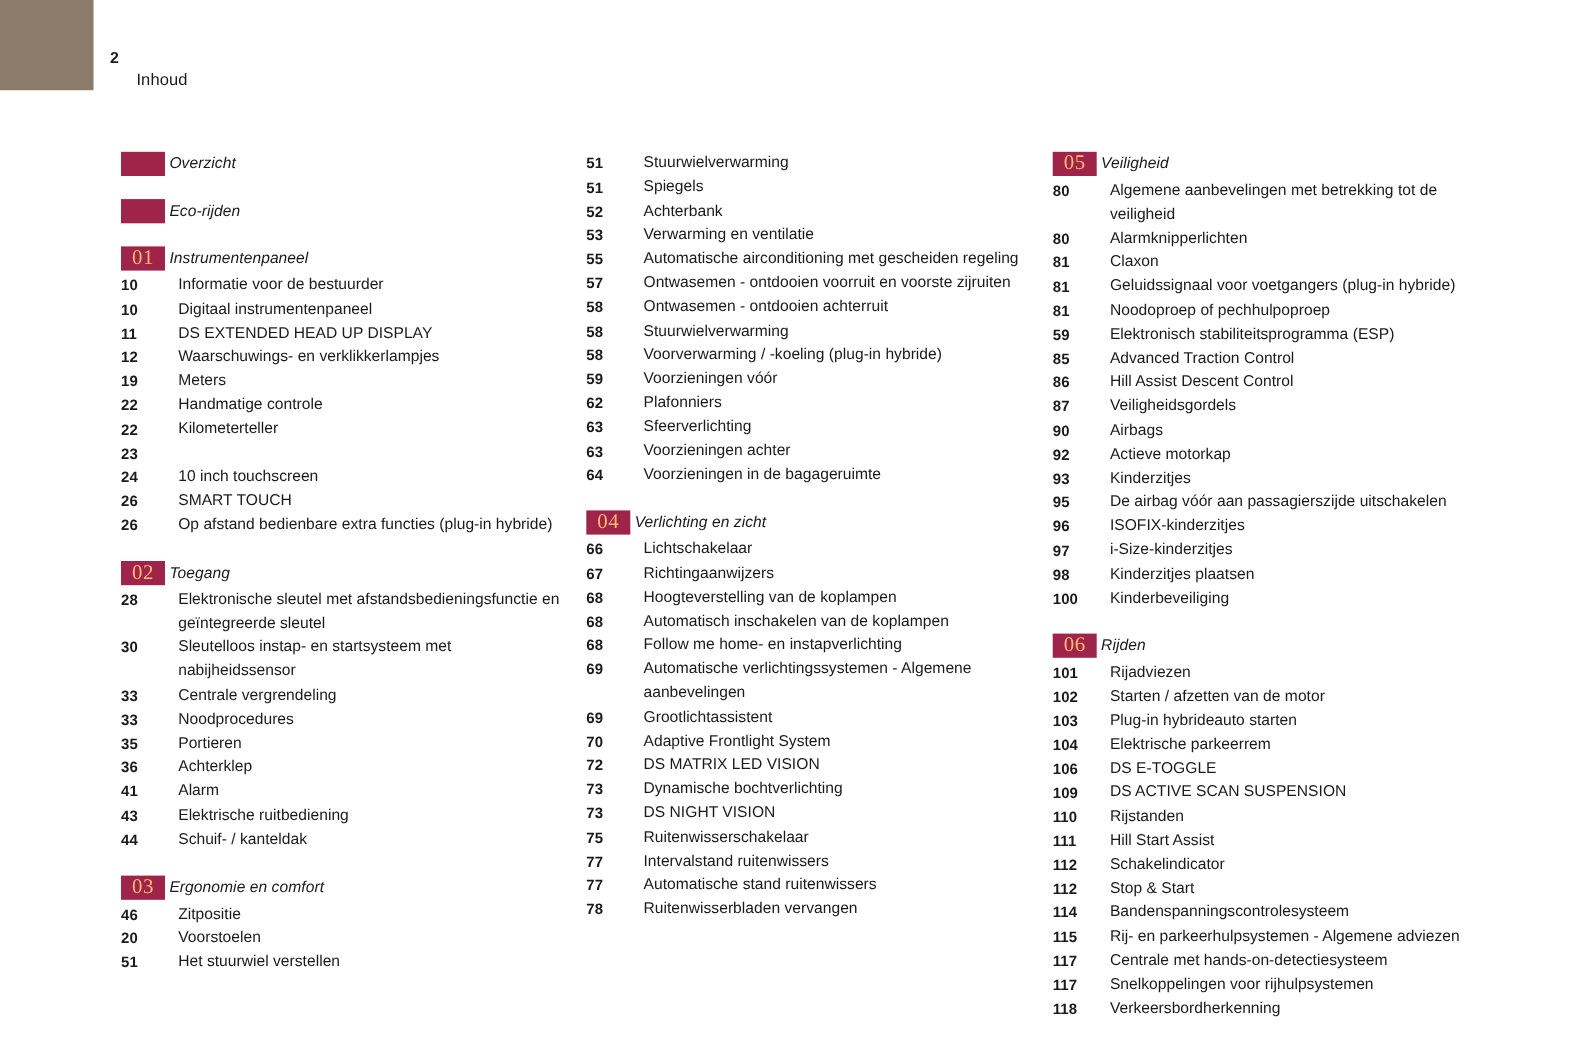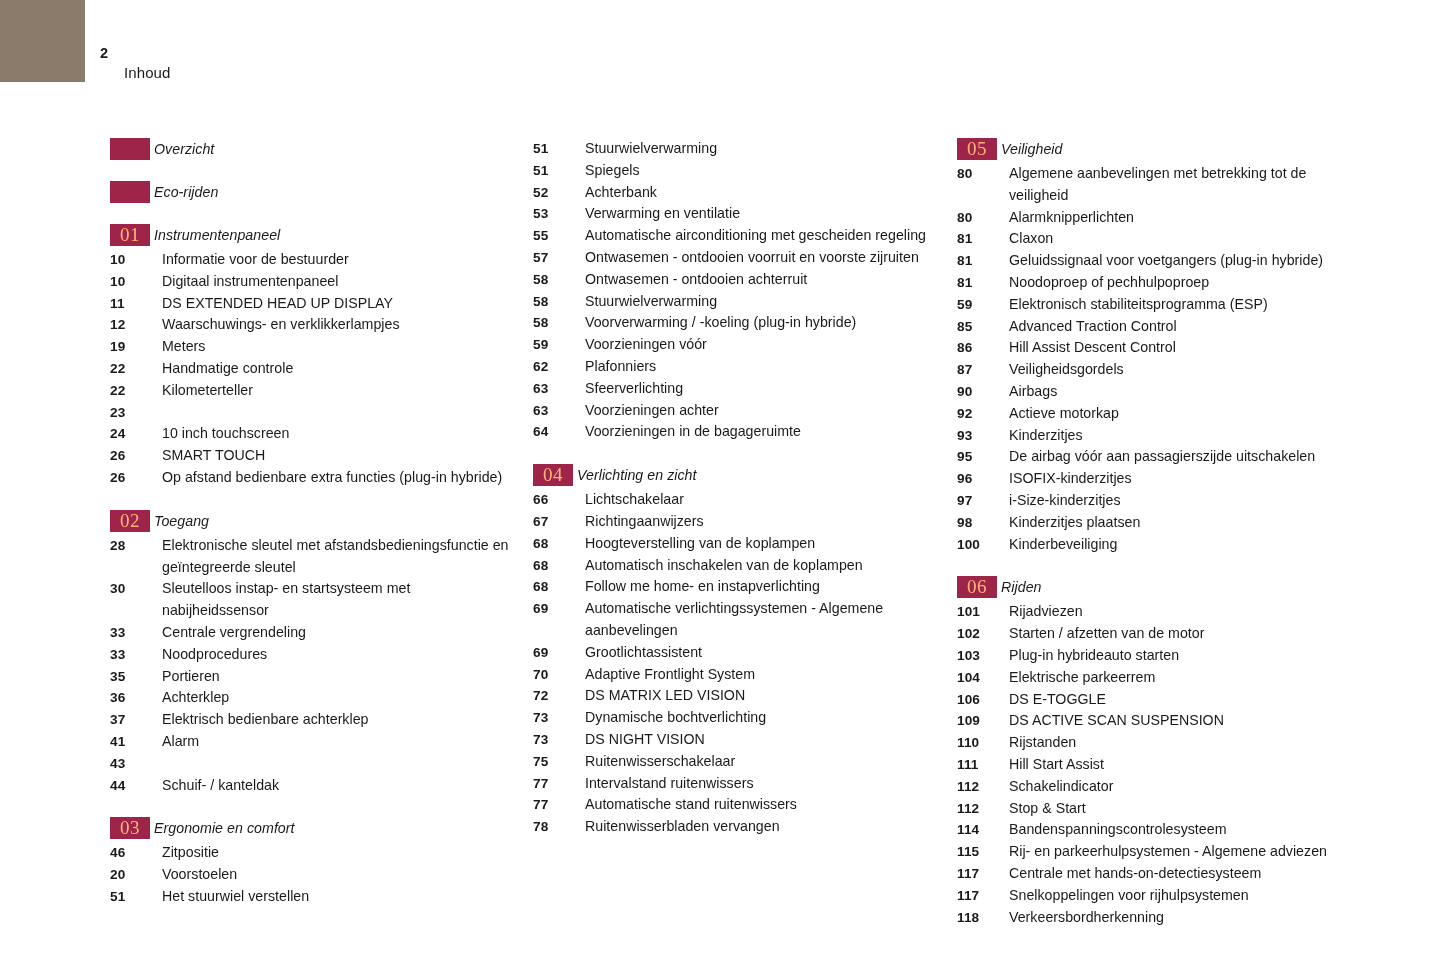--- a/index.html
+++ b/index.html
@@ -237,29 +237,26 @@
           </div>
           <div class="entry">
             <span class="pg">35</span>
             <span class="ttl">Portieren</span>
           </div>
           <div class="entry">
             <span class="pg">36</span>
             <span class="ttl">Achterklep</span>
           </div>
           <div class="entry">
-            <span class="pg">37</span>
-            <span class="ttl">Elektrisch bedienbare achterklep</span>
-          </div>
-          <div class="entry">
             <span class="pg">41</span>
             <span class="ttl">Alarm</span>
           </div>
           <div class="entry">
             <span class="pg">43</span>
+            <span class="ttl">Elektrische ruitbediening</span>
           </div>
           <div class="entry">
             <span class="pg">44</span>
             <span class="ttl">Schuif- / kanteldak</span>
           </div>
         </div>
       </div>
       <div class="section">
         <div class="section-head">
           <span class="badge">

